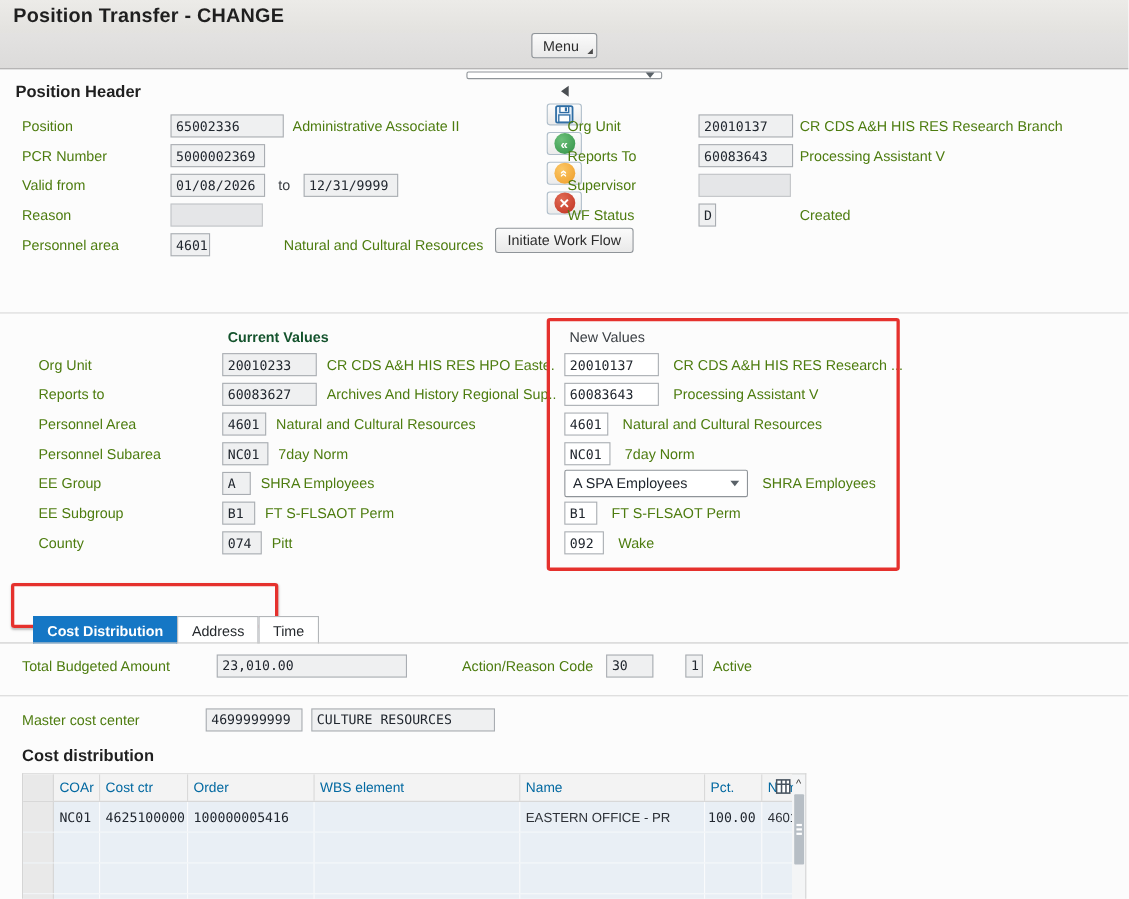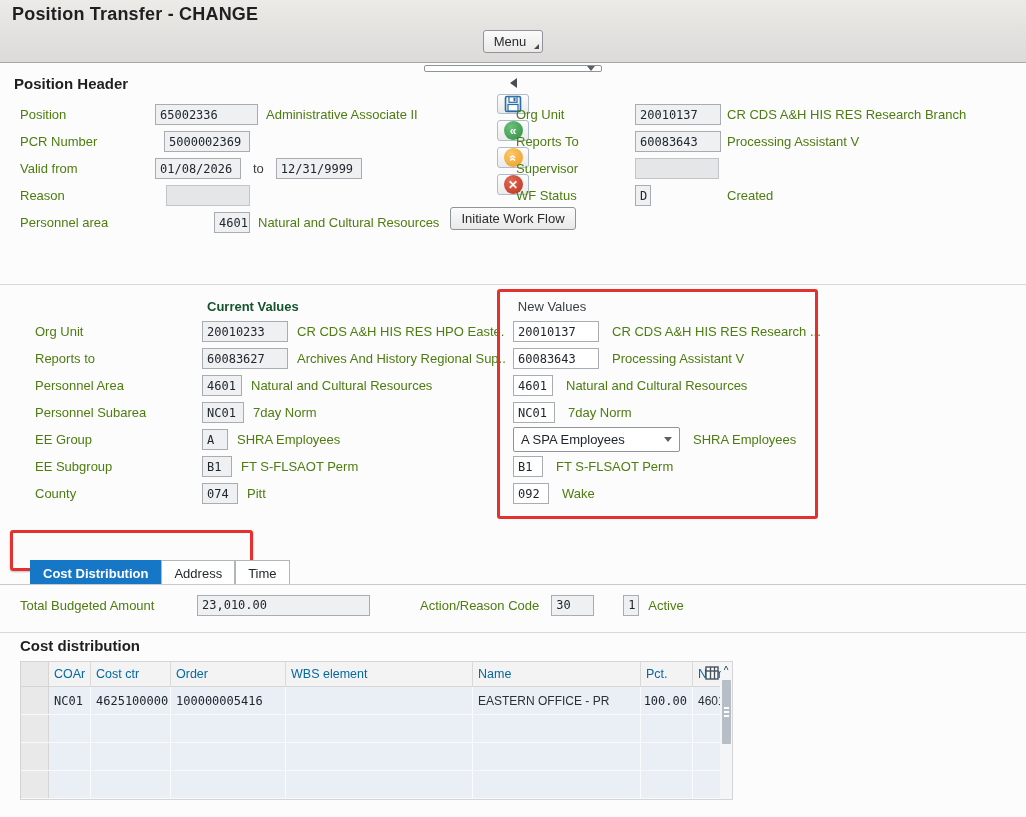--- a/index.html
+++ b/index.html
@@ -44,21 +44,21 @@
   .lbl { font-size:13px; color:#4d7c0f; }
   .desc { font-size:13px; color:#4d7c0f; white-space:nowrap; overflow:hidden; }
 
   
   .content { padding-top:8px; }
   .sec-heading { font-size:15px; font-weight:bold; color:#1f1f1f; margin:4px 0 9px 14px; }
   .ph-grid { display:flex; }
   .ph-left { width:502px; }
   .ph-row { display:flex; align-items:center; height:27px; padding-left:20px; }
   .ph-row .lbl { width:135px; flex:none; }
-  .ph-slot { min-width:95px; display:flex; align-items:center;justify-content:flex-end; }
+  .ph-slot { min-width:95px; display:flex; align-items:center; }
   .ph-row .desc { margin-left:8px; }
   .pr-row { display:flex; align-items:center; height:27px; padding-left:14px; }
   .pr-row .lbl { width:119px; flex:none; }
   .pr-slot { min-width:92px; display:flex; align-items:center; }
   .to-lbl { margin:0 12px; font-size:13px; }
 
   .divider { height:1px; background:#d8d8d8; margin-top:48px; }
 
   
   .values-wrap { position:relative; padding-top:9px; }
@@ -345,20 +345,25 @@
     <span class="lbl main">Total Budgeted Amount</span>
     <span class="fld w173">23,010.00</span>
     <span class="lbl arc-lbl">Action/Reason Code</span>
     <span class="fld w43" style="margin-left:12px">30</span>
     <span class="fld w16" style="margin-left:29px">1</span>
     <span class="desc" style="margin-left:9px">Active</span>
   </div>
 
   <div class="divider-mid"></div>
 
+  <div class="master-row">
+    <span class="lbl">Master cost center</span>
+    <span class="fld w88">4699999999</span>
+    <span class="fld w167" style="margin-left:8px">CULTURE RESOURCES</span>
+  </div>
 
   <div class="cd-heading">Cost distribution</div>
 
   <div class="tbl">
     <div class="tbl-main">
       <div class="trow thead">
         <span class="tc sel"></span>
         <span class="tc c-coar">COAr</span>
         <span class="tc c-ctr">Cost ctr</span>
         <span class="tc c-ord">Order</span>

